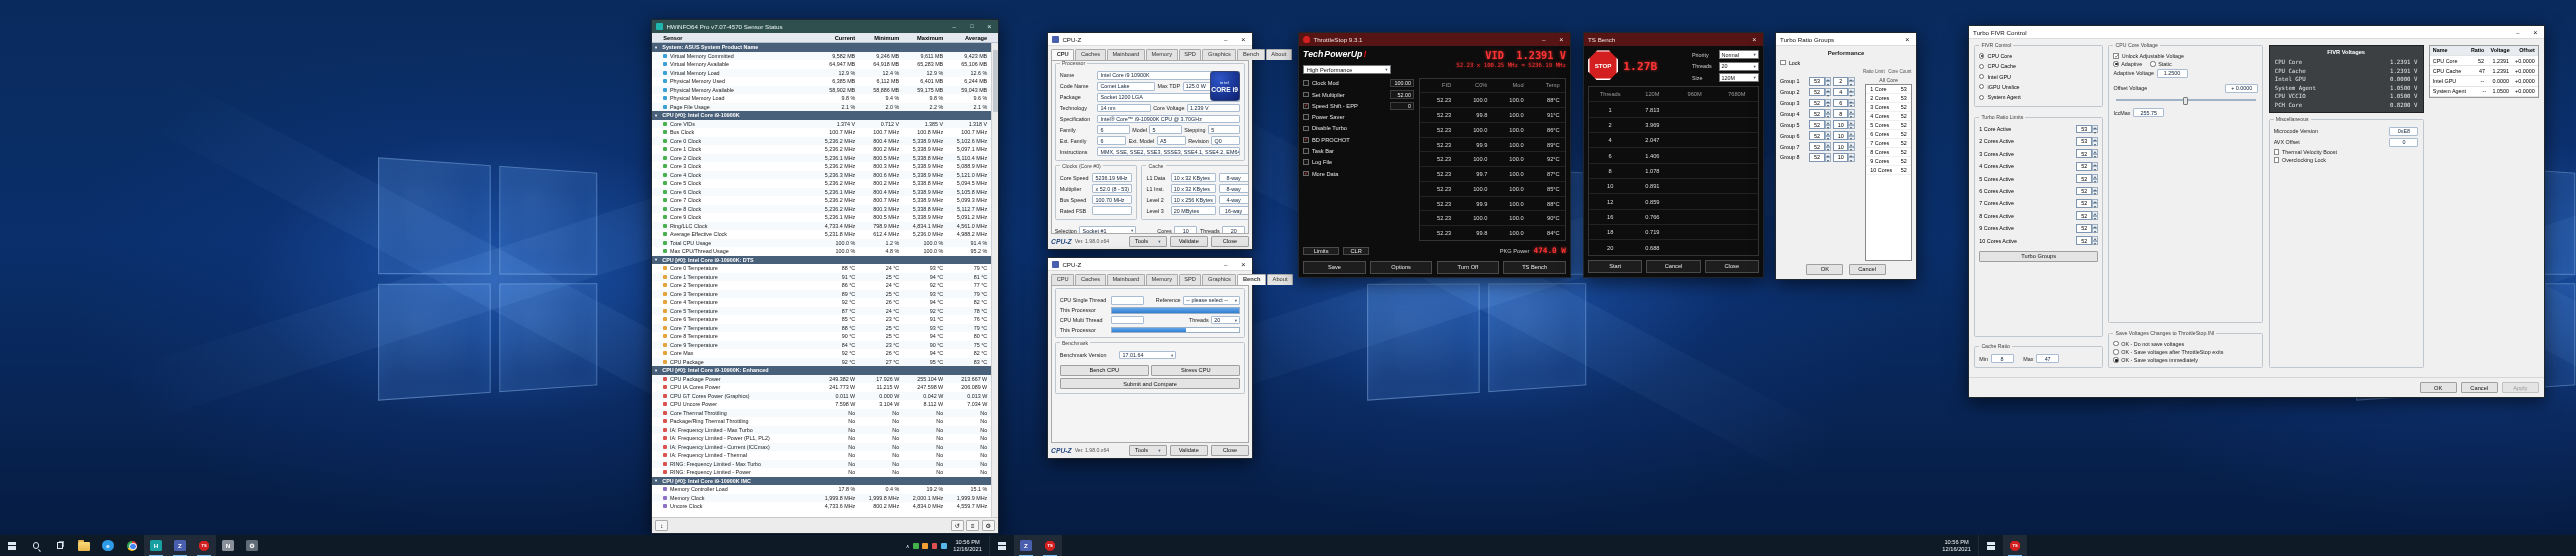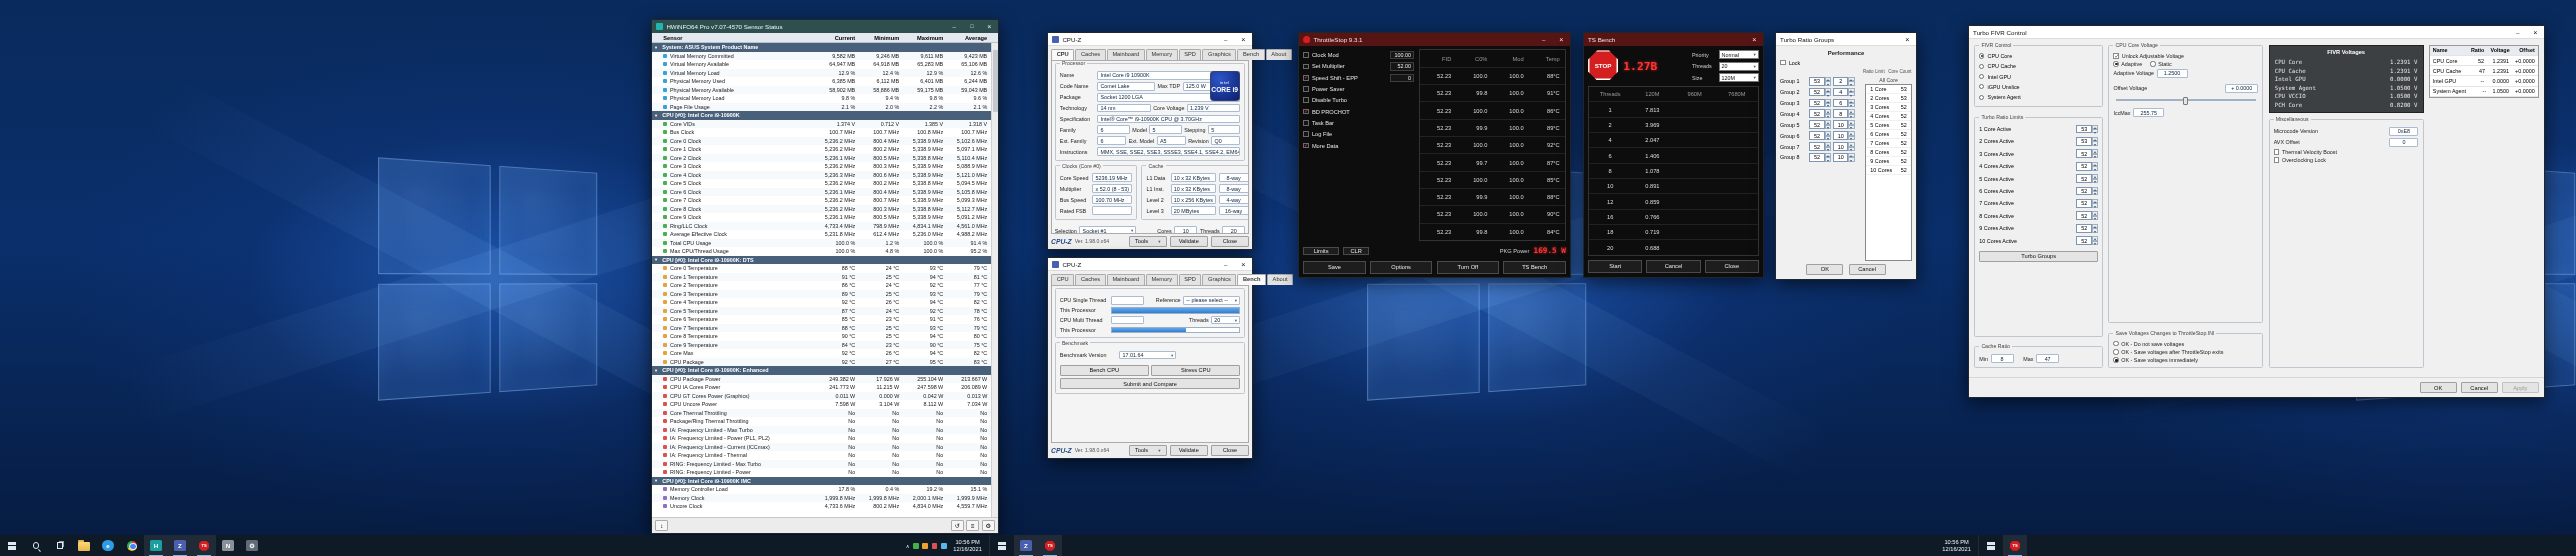--- a/index.html
+++ b/index.html
@@ -1003,20 +1003,34 @@
 <div class="window darkwin" id="ts">
   <div class="tb tb-dark">
     <span class="ticon ico-oct" style="width:7.2px;height:7.2px;font-size:2.6px"></span>
     <span class="ttl">ThrottleStop 9.3.1</span>
     <span class="caps">
       <span class="capbtn min"></span>
       <span class="capbtn cls"></span>
     </span>
   </div>
   <div class="ts-body">
+    <div class="ts-top">
+      <div>
+        <div class="tpu">
+          <span>Tech</span>
+            <span>PowerUp</span>
+            <span class="red">!</span>
+        </div>
+        <div class="ts-plan combo-arrow" style="margin-top:5.2px">High Performance</div>
+      </div>
+      <div class="ts-vid">
+        <div class="led v1"><span>VID</span>&nbsp;&nbsp;<span>1.2391 V</span></div>
+        <div class="led v2">52.23 x 100.25 MHz  =  5236.19 MHz</div>
+      </div>
+    </div>
     <div class="ts-main">
       <div class="ts-checks" id="ts-checks">
           <div class="ts-check">
             <span class="cb dark"></span>
             <span>Clock Mod</span>
             <span class="chip">100.00</span>
           </div>
           <div class="ts-check">
             <span class="cb dark"></span>
             <span>Set Multiplier</span>
@@ -1118,21 +1132,21 @@
             <span class="ts-td">99.8</span>
             <span class="ts-td">100.0</span>
             <span class="ts-td">84°C</span>
           </div>
         </div>
     </div>
     <div class="ts-mid">
       <span class="ts-btn" style="flex:none;width:36px">Limits</span>
       <span class="ts-btn" style="flex:none;width:26px">CLR</span>
       <span style="margin-left:auto;font-size:5.7px;color:#cfcfcf">PKG Power</span>
-      <span class="led" style="font-size:7.7px;font-weight:bold">169.5 W</span>
+      <span class="led" style="font-size:7.7px;font-weight:bold">474.0 W</span>
     </div>
     <div class="ts-btnrow" id="ts-buttons">
         <span class="ts-btn">Save</span>
         <span class="ts-btn">Options</span>
         <span class="ts-btn">Turn Off</span>
         <span class="ts-btn">TS Bench</span>
       </div>
   </div>
 </div>
 

